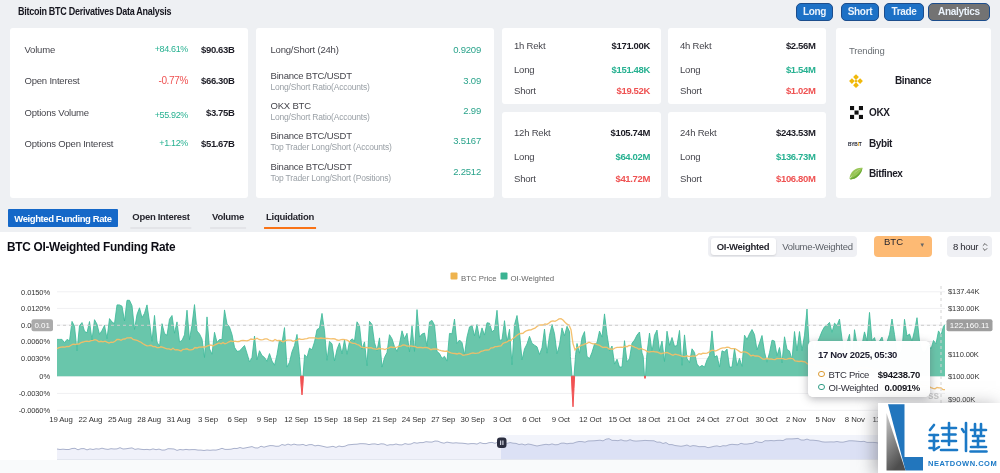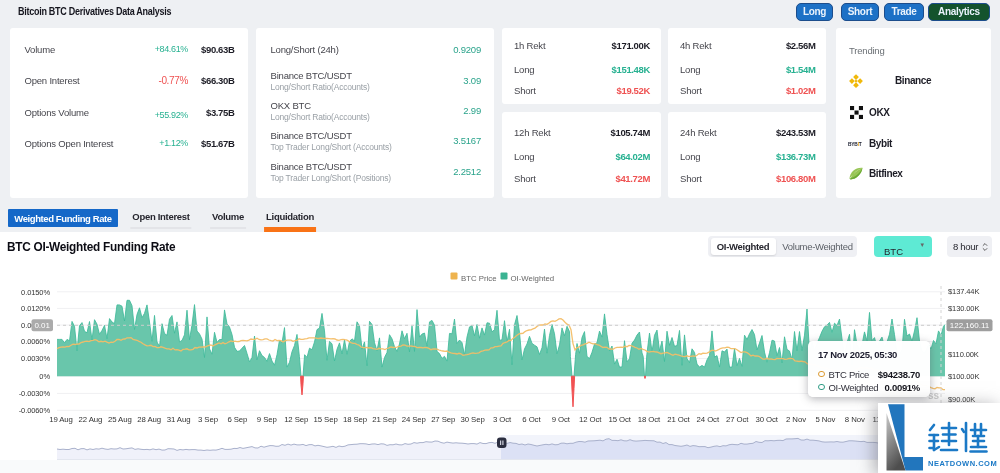--- a/index.html
+++ b/index.html
@@ -2,21 +2,21 @@
 <html><head><meta charset="utf-8">
 <style>
 *{margin:0;padding:0;}
 body{width:1000px;height:473px;background:#eef0f3;font-family:"Liberation Sans",sans-serif;position:relative;overflow:hidden;-webkit-font-smoothing:antialiased;}
 </style></head>
 <body>
 <div style="position:absolute;left:18px;top:6px;font-size:10px;font-weight:700;color:#15151e;letter-spacing:-0.3px;transform:scaleX(0.9);transform-origin:left top;">Bitcoin BTC Derivatives Data Analysis</div>
 <div style="position:absolute;left:796px;top:2.5px;width:37px;height:18.5px;background:#1d71c6;border:1.5px solid #1c4d8c;border-radius:5px;box-sizing:border-box;display:flex;align-items:center;justify-content:center;font-size:10px;font-weight:700;color:#eaf3fc;letter-spacing:-0.3px;">Long</div>
 <div style="position:absolute;left:841px;top:2.5px;width:38px;height:18.5px;background:#1d71c6;border:1.5px solid #1c4d8c;border-radius:5px;box-sizing:border-box;display:flex;align-items:center;justify-content:center;font-size:10px;font-weight:700;color:#eaf3fc;letter-spacing:-0.3px;">Short</div>
 <div style="position:absolute;left:884px;top:2.5px;width:40px;height:18.5px;background:#1d71c6;border:1.5px solid #1c4d8c;border-radius:5px;box-sizing:border-box;display:flex;align-items:center;justify-content:center;font-size:10px;font-weight:700;color:#eaf3fc;letter-spacing:-0.3px;">Trade</div>
-<div style="position:absolute;left:928px;top:2.5px;width:62px;height:18.5px;background:#14532d;border:1.5px solid #1c4d8c;border-radius:5px;box-sizing:border-box;display:flex;align-items:center;justify-content:center;font-size:10px;font-weight:700;color:#eaf3fc;letter-spacing:-0.3px;">Analytics</div>
+<div style="position:absolute;left:928px;top:2.5px;width:62px;height:18.5px;background:#737373;border:1.5px solid #1c4d8c;border-radius:5px;box-sizing:border-box;display:flex;align-items:center;justify-content:center;font-size:10px;font-weight:700;color:#eaf3fc;letter-spacing:-0.3px;">Analytics</div>
 <div style="position:absolute;left:10px;top:28px;width:238px;height:169.5px;background:#fff;border-radius:3px;"></div>
 <div style="position:absolute;left:256px;top:28px;width:238px;height:169.5px;background:#fff;border-radius:3px;"></div>
 <div style="position:absolute;left:502px;top:28px;width:159px;height:75.5px;background:#fff;border-radius:3px;"></div>
 <div style="position:absolute;left:668px;top:28px;width:158px;height:75.5px;background:#fff;border-radius:3px;"></div>
 <div style="position:absolute;left:502px;top:111.5px;width:159px;height:86px;background:#fff;border-radius:3px;"></div>
 <div style="position:absolute;left:668px;top:111.5px;width:158px;height:86px;background:#fff;border-radius:3px;"></div>
 <div style="position:absolute;left:836px;top:28px;width:155px;height:169.5px;background:#fff;border-radius:3px;"></div>
 <div style="position:absolute;left:24.5px;top:43.5px;font-size:9.5px;color:#45454c;font-weight:400;letter-spacing:-0.2px;white-space:nowrap;">Volume</div>
 <div style="position:absolute;right:812px;top:43.5px;font-size:9px;color:#27b191;font-weight:400;letter-spacing:-0.35px;white-space:nowrap;">+84.61%</div>
 <div style="position:absolute;right:765.5px;top:43.5px;font-size:9.5px;color:#1d1d26;font-weight:700;letter-spacing:-0.35px;white-space:nowrap;">$90.63B</div>
@@ -102,28 +102,28 @@
     <svg width="17" height="17" viewBox="0 0 17 17">
 <path d="M1.6 13.8 C 2.2 6.6, 8.0 1.8, 15.4 2.4 C 14.6 9.0, 9.0 14.6, 2.8 14.8 Z" fill="#97c554"></path>
 <path d="M1.6 13.8 C 7.0 12.6, 12.6 8.6, 15.4 2.4 C 14.6 9.0, 9.0 14.6, 2.8 14.8 Z" fill="#6aaa35"></path>
 <path d="M1.6 13.8 C 6.0 8.0, 10.0 5.0, 15.0 2.6 L 15.4 2.4 C 10 4.4, 5.4 8.2, 2.4 13.9 Z" fill="#fff" opacity="0.9"></path>
     </svg>
   </div>
 <div style="position:absolute;left:869px;top:167.6px;font-size:10px;font-weight:700;color:#1d1d26;letter-spacing:-0.4px;">Bitfinex</div>
 <div style="position:absolute;left:8px;top:209px;width:110px;height:18px;background:#1568c8;border-radius:1px;display:flex;align-items:center;justify-content:center;font-size:9.5px;font-weight:700;color:#fff;letter-spacing:-0.4px;">Weighted Funding Rate</div>
 <div style="position:absolute;left:161px;top:210px;transform:translateX(-50%);height:15px;padding:1px 2px;border-bottom:2px solid #e3e4e8;font-size:9.5px;font-weight:700;color:#26262e;letter-spacing:-0.3px;">Open Interest</div>
 <div style="position:absolute;left:228px;top:210px;transform:translateX(-50%);height:15px;padding:1px 2px;border-bottom:2px solid #e3e4e8;font-size:9.5px;font-weight:700;color:#26262e;letter-spacing:-0.3px;">Volume</div>
-<div style="position:absolute;left:290px;top:210px;transform:translateX(-50%);height:15px;padding:1px 2px;border-bottom:8px solid #f97316;font-size:9.5px;font-weight:700;color:#26262e;letter-spacing:-0.3px;">Liquidation</div>
+<div style="position:absolute;left:290px;top:210px;transform:translateX(-50%);height:15px;padding:1px 2px;border-bottom:2px solid #f97316;font-size:9.5px;font-weight:700;color:#26262e;letter-spacing:-0.3px;">Liquidation</div>
 <div style="position:absolute;left:0;top:232px;width:1000px;height:241px;background:#fff;"></div>
 <div style="position:absolute;left:0;top:460px;width:1000px;height:13px;background:#f9fafb;"></div>
 <div style="position:absolute;left:7px;top:238.5px;font-size:13.5px;font-weight:700;color:#0c0c14;letter-spacing:-0.3px;transform:scaleX(0.875);transform-origin:left top;white-space:nowrap;">BTC OI-Weighted Funding Rate</div>
 <div style="position:absolute;left:708px;top:236px;width:149px;height:21px;background:#eff0f4;border-radius:4px;"></div>
 <div style="position:absolute;left:710.5px;top:238px;width:65px;height:17px;background:#fff;border-radius:3px;box-shadow:0 1px 2px rgba(0,0,0,0.12);display:flex;align-items:center;justify-content:center;font-size:9.5px;font-weight:700;color:#26262e;letter-spacing:-0.3px;">OI-Weighted</div>
 <div style="position:absolute;left:778px;top:238px;width:79px;height:17px;display:flex;align-items:center;justify-content:center;font-size:9.5px;color:#5b5f66;font-weight:400;letter-spacing:-0.3px;white-space:nowrap;">Volume-Weighted</div>
-<div style="position:absolute;left:874px;top:236px;width:58px;height:21px;background:#5eead4;border-radius:4px;display:flex;align-items:flex-end;font-size:9.5px;color:#26262e;">
+<div style="position:absolute;left:874px;top:236px;width:58px;height:21px;background:#fdba74;border-radius:4px;display:flex;align-items:flex-start;font-size:9.5px;color:#26262e;">
     <span style="margin-left:10px;">BTC</span>
     <span style="position:absolute;right:8px;top:4.5px;font-size:7px;color:#666;">▾</span>
   </div>
 <div style="position:absolute;left:947px;top:236px;width:45px;height:21px;background:#eff0f4;border-radius:4px;display:flex;align-items:center;font-size:9.5px;color:#26262e;">
     <span style="margin-left:6px;letter-spacing:-0.3px;">8 hour</span>
     <svg style="position:absolute;right:4px;top:5.5px;" width="6" height="10" viewBox="0 0 7 10">
       <path d="M1 3.5 L3.5 1 L6 3.5" stroke="#555" stroke-width="1.1" fill="none"></path>
       <path d="M1 6.5 L3.5 9 L6 6.5" stroke="#555" stroke-width="1.1" fill="none"></path>
     </svg>
   </div>

